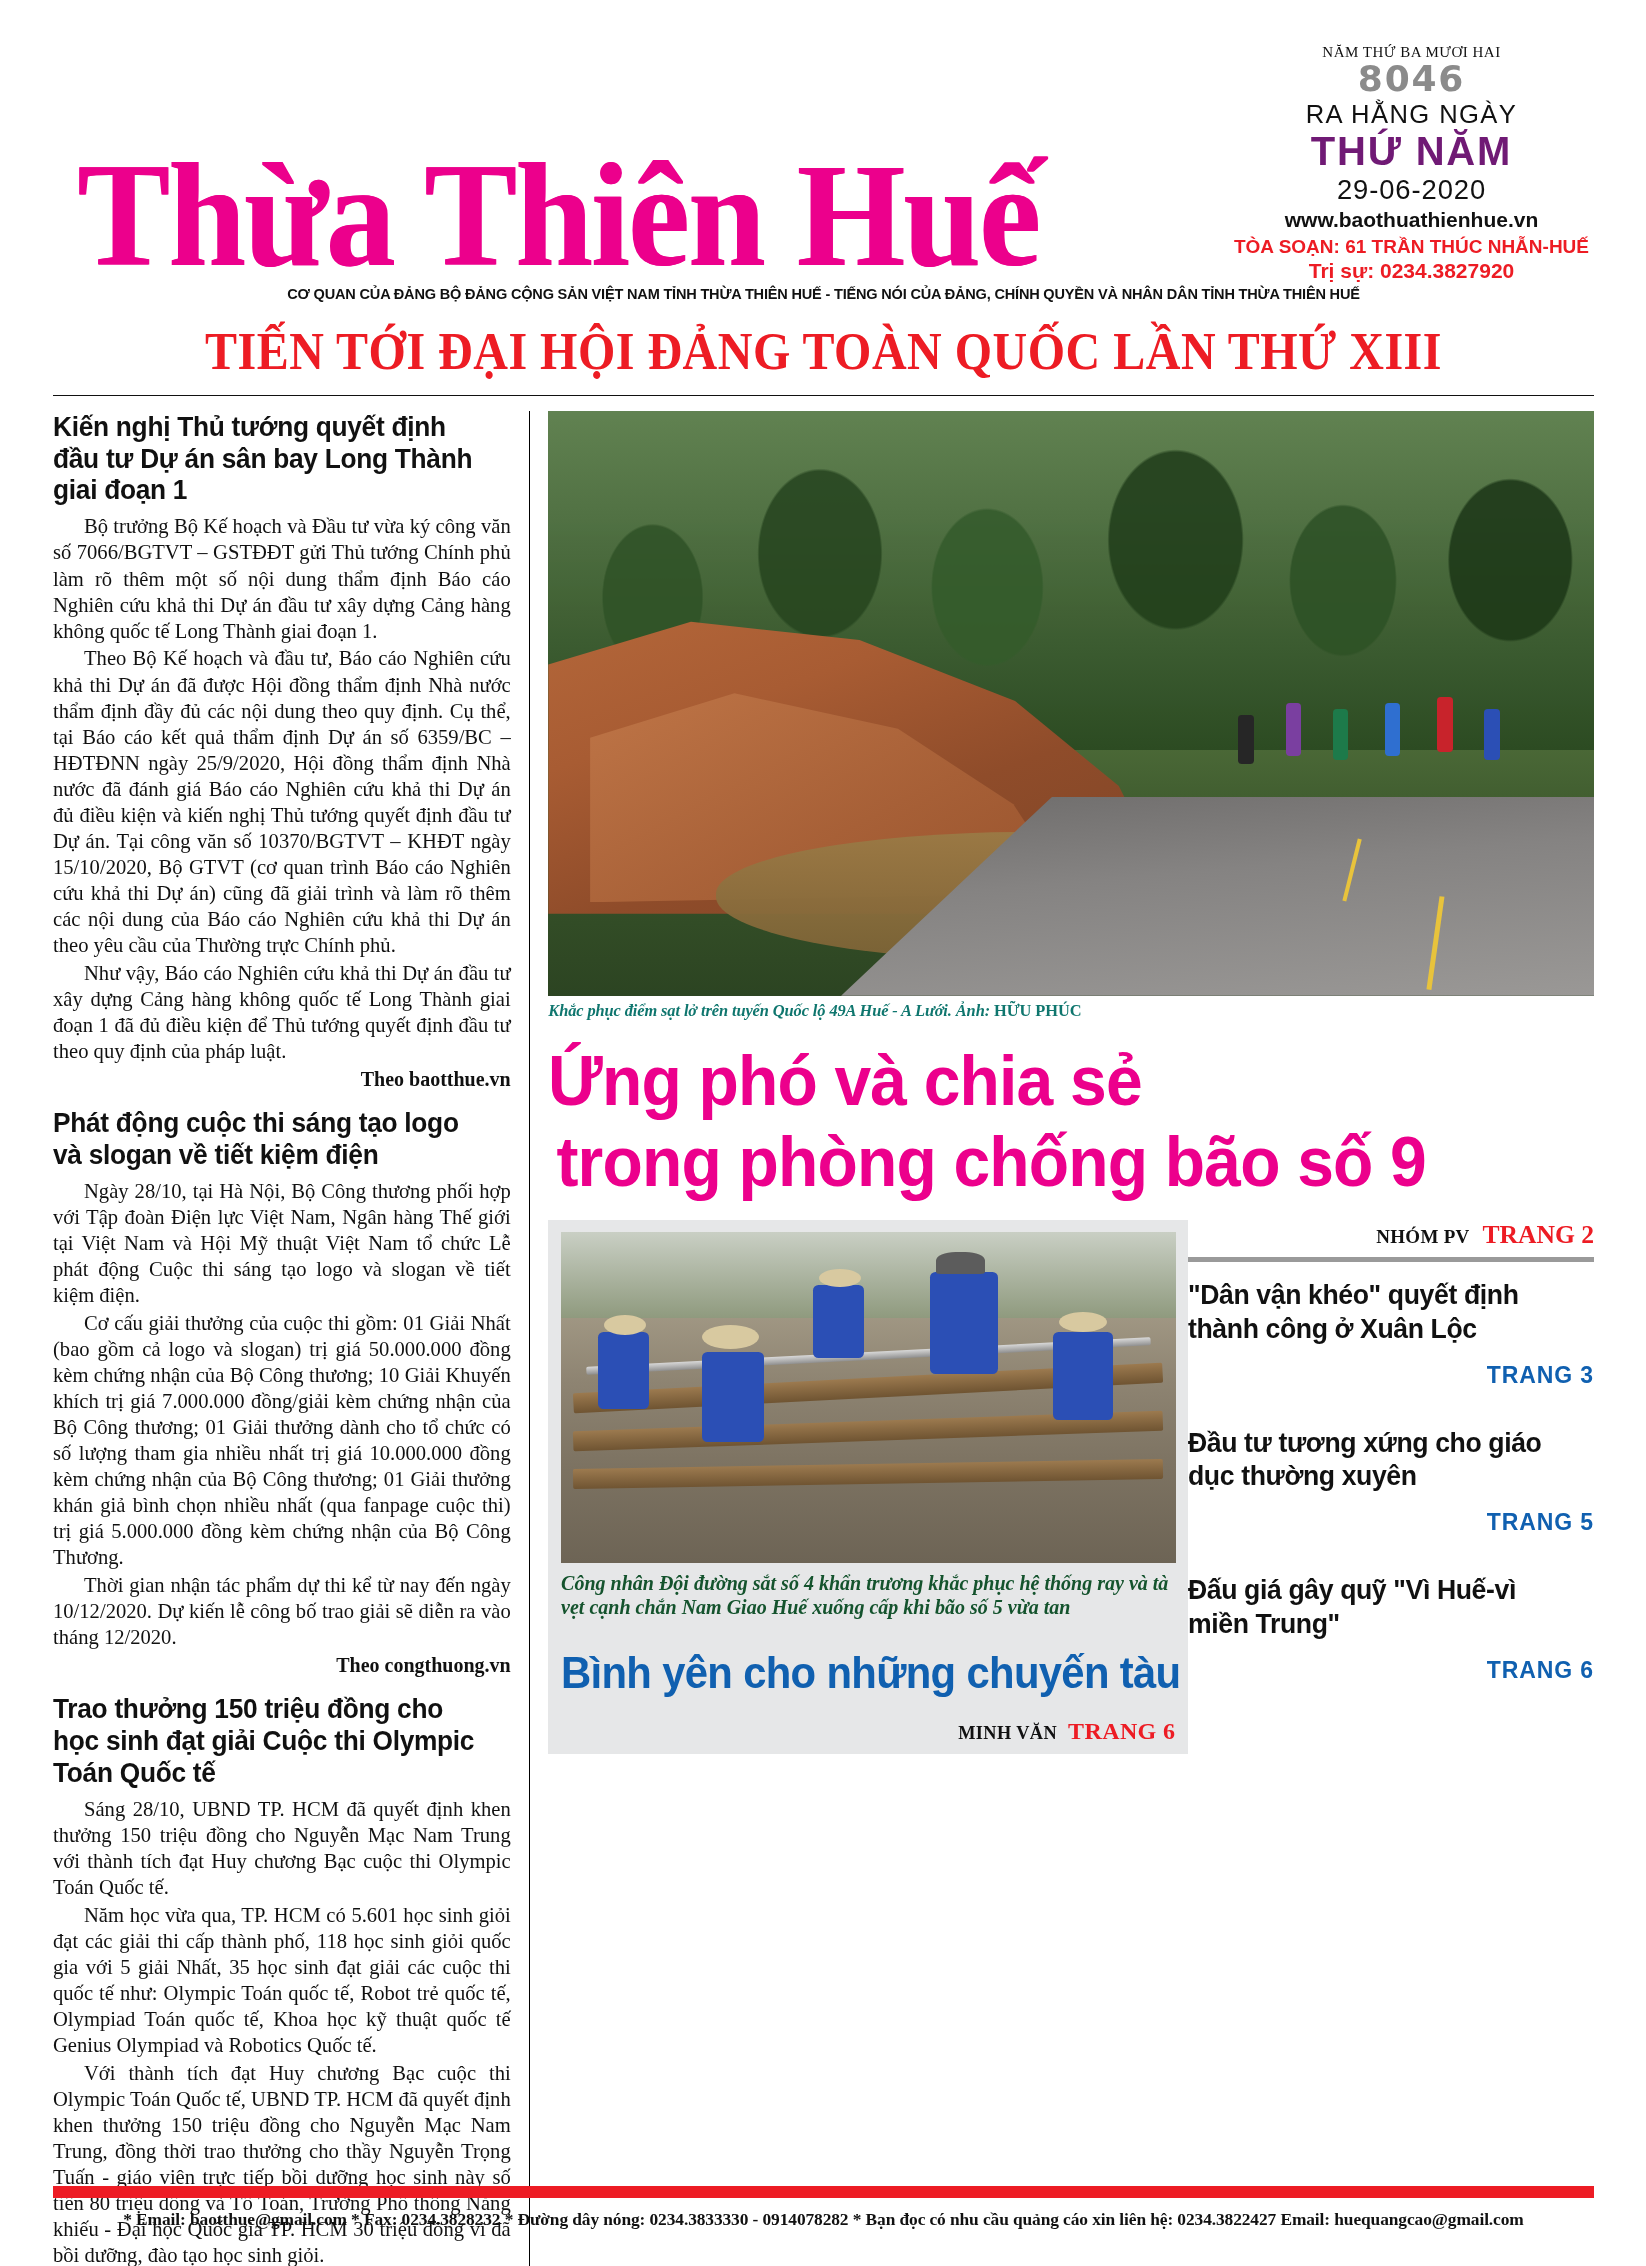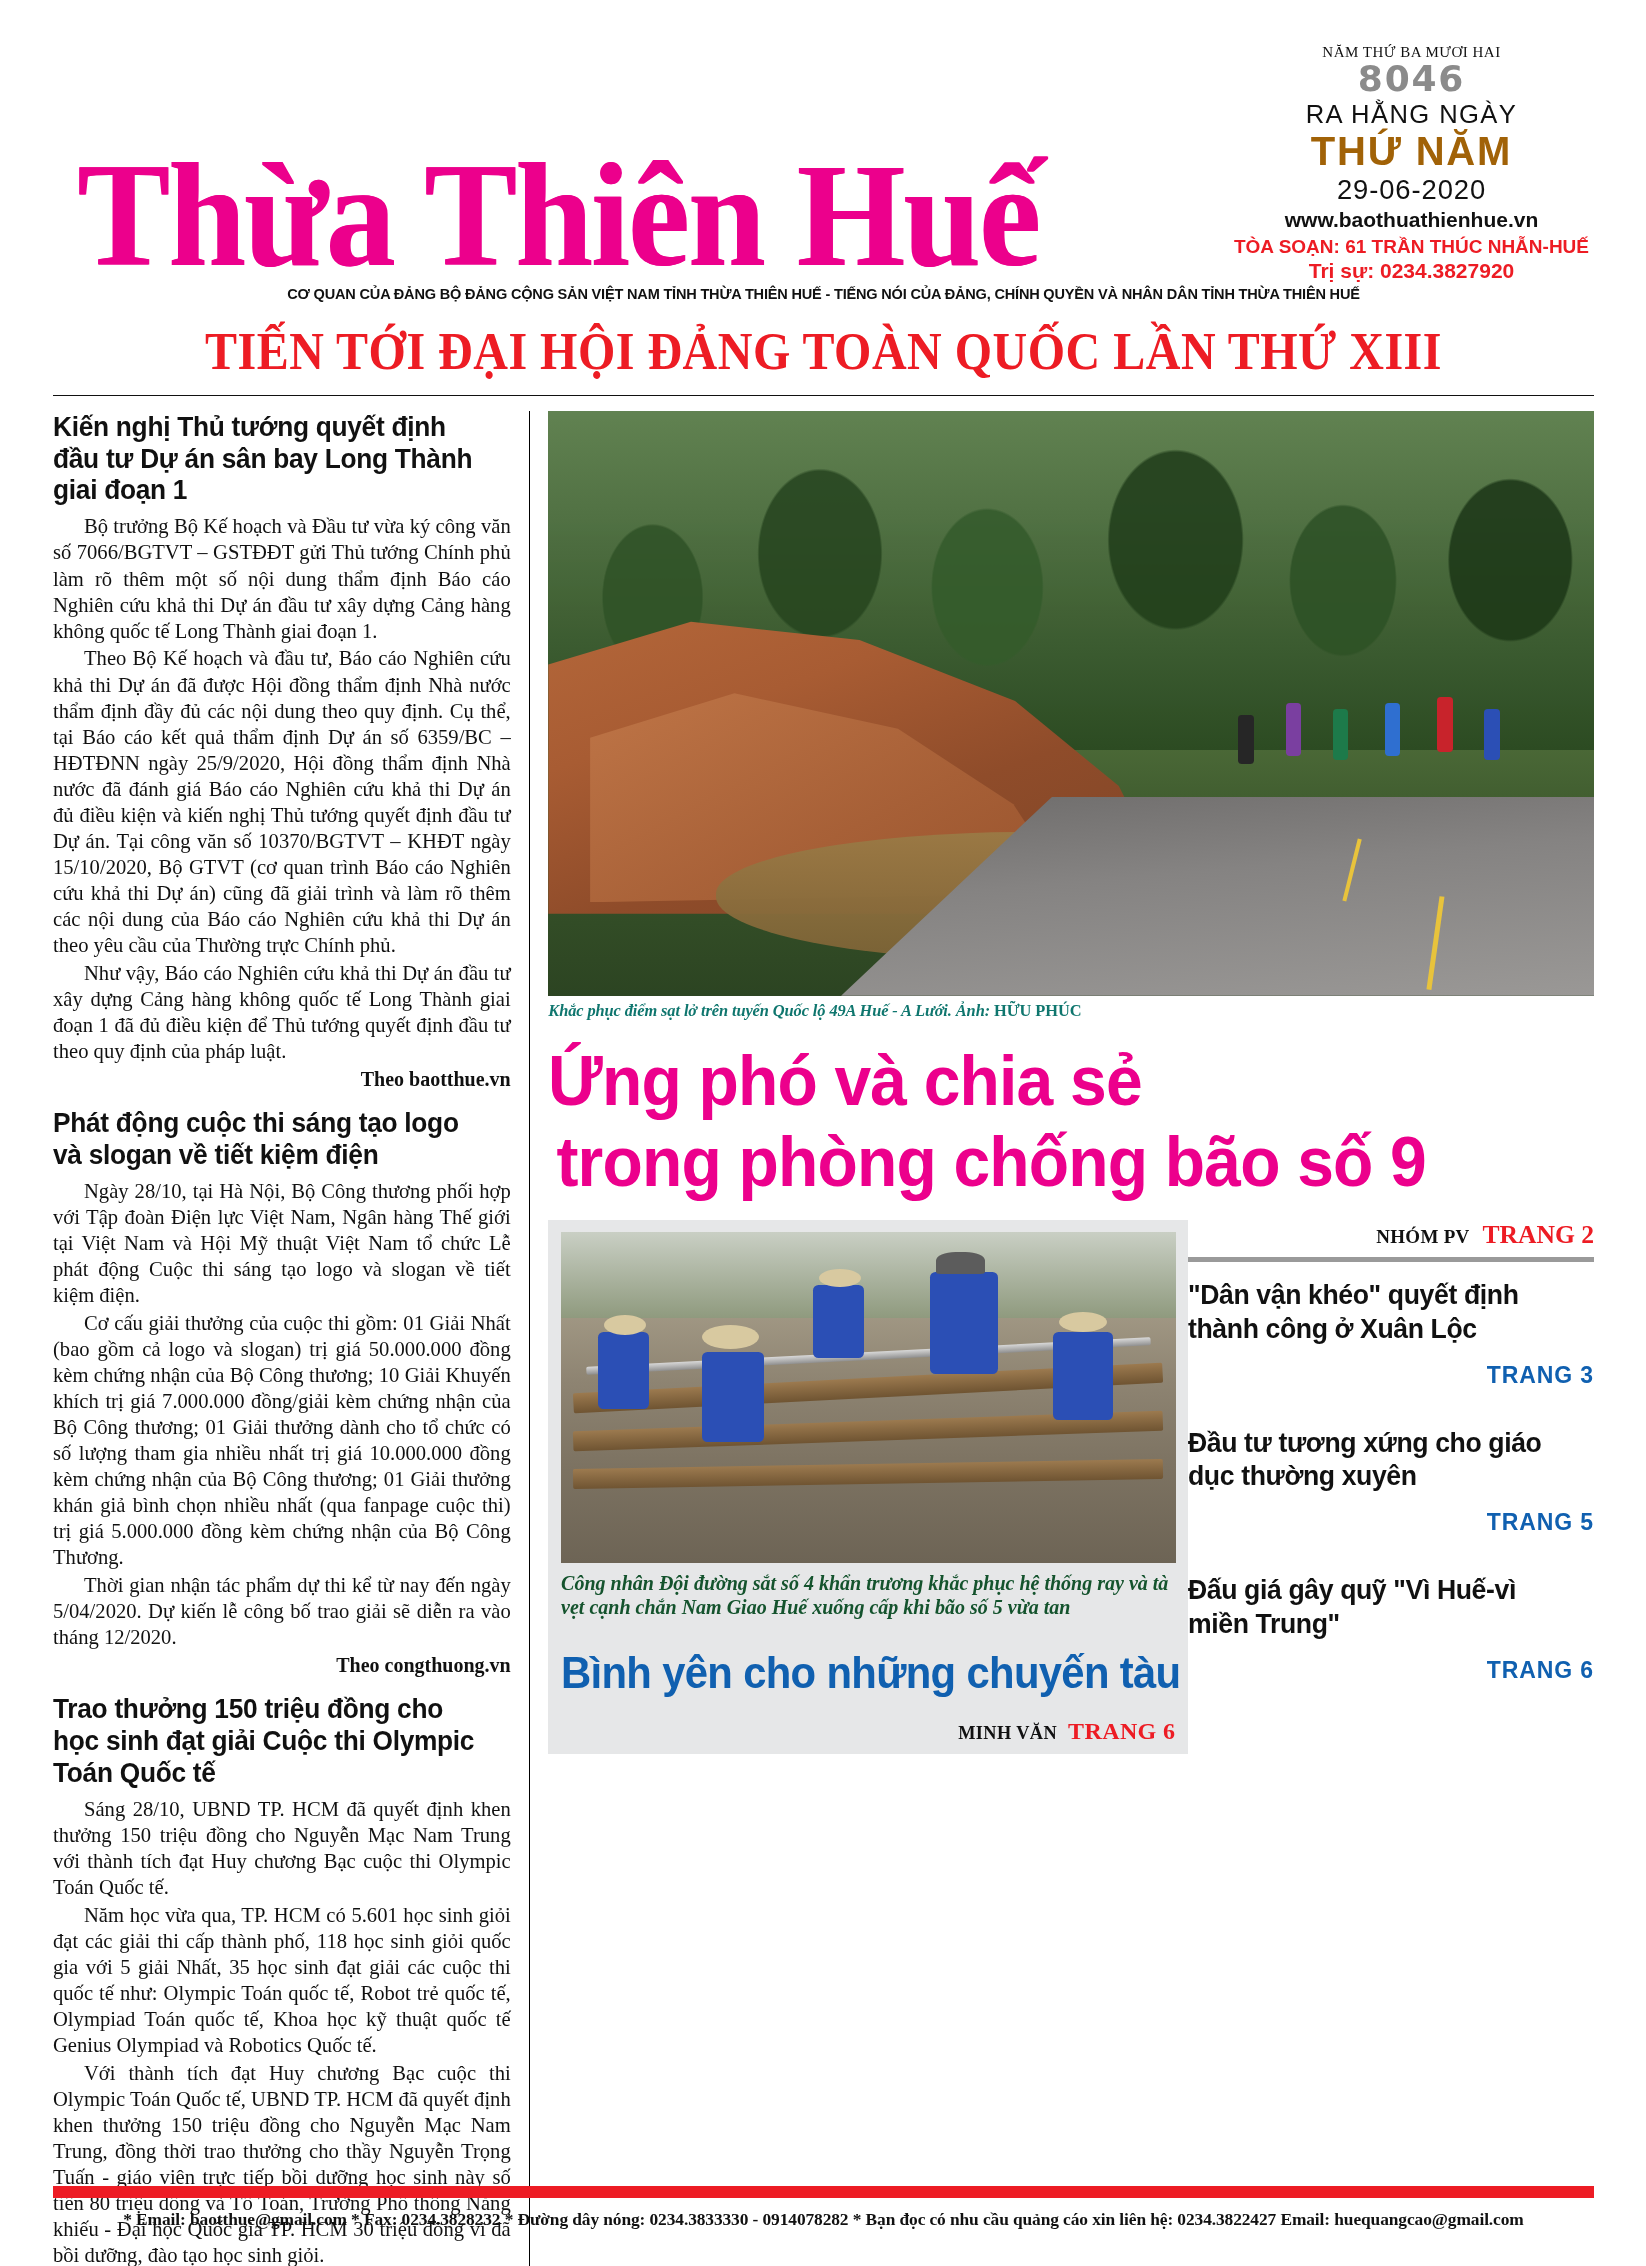--- a/index.html
+++ b/index.html
@@ -75,21 +75,21 @@
     font-family: "Liberation Sans", sans-serif;
     font-size: 25.6px;
     letter-spacing: 1.4px;
     color: #111;
     margin-top: 1.8px;
   }
   .mh-weekday {
     font-family: "Liberation Sans", sans-serif;
     font-weight: bold;
     font-size: 40px;
-    color: #a16207;
+    color: #701a75;
     letter-spacing: 1.8px;
     line-height: 1.05;
     margin-top: 0.9px;
   }
   .mh-date {
     font-family: "Liberation Sans", sans-serif;
     font-size: 27.4px;
     color: #111;
     letter-spacing: 0.9px;
     margin-top: 1.8px;
@@ -456,21 +456,21 @@
           <p>Như vậy, Báo cáo Nghiên cứu khả thi Dự án đầu tư xây dựng Cảng hàng không quốc tế Long Thành giai đoạn 1 đã đủ điều kiện để Thủ tướng quyết định đầu tư theo quy định của pháp luật.</p>
         </div>
         <div class="credit">Theo baotthue.vn</div>
       </div>
 
       <div>
         <div class="art-head sp">Phát động cuộc thi sáng tạo logo và slogan về tiết kiệm điện</div>
         <div class="art-body">
           <p>Ngày 28/10, tại Hà Nội, Bộ Công thương phối hợp với Tập đoàn Điện lực Việt Nam, Ngân hàng Thế giới tại Việt Nam và Hội Mỹ thuật Việt Nam tổ chức Lễ phát động Cuộc thi sáng tạo logo và slogan về tiết kiệm điện.</p>
           <p>Cơ cấu giải thưởng của cuộc thi gồm: 01 Giải Nhất (bao gồm cả logo và slogan) trị giá 50.000.000 đồng kèm chứng nhận của Bộ Công thương; 10 Giải Khuyến khích trị giá 7.000.000 đồng/giải kèm chứng nhận của Bộ Công thương; 01 Giải thưởng dành cho tổ chức có số lượng tham gia nhiều nhất trị giá 10.000.000 đồng kèm chứng nhận của Bộ Công thương; 01 Giải thưởng khán giả bình chọn nhiều nhất (qua fanpage cuộc thi) trị giá 5.000.000 đồng kèm chứng nhận của Bộ Công Thương.</p>
-          <p>Thời gian nhận tác phẩm dự thi kể từ nay đến ngày 5/04/2020. Dự kiến lễ công bố trao giải sẽ diễn ra vào tháng 12/2020.</p>
+          <p>Thời gian nhận tác phẩm dự thi kể từ nay đến ngày 10/12/2020. Dự kiến lễ công bố trao giải sẽ diễn ra vào tháng 12/2020.</p>
         </div>
         <div class="credit">Theo congthuong.vn</div>
       </div>
 
       <div>
         <div class="art-head sp">Trao thưởng 150 triệu đồng cho học sinh đạt giải Cuộc thi Olympic Toán Quốc tế</div>
         <div class="art-body">
           <p>Sáng 28/10, UBND TP. HCM đã quyết định khen thưởng 150 triệu đồng cho Nguyễn Mạc Nam Trung với thành tích đạt Huy chương Bạc cuộc thi Olympic Toán Quốc tế.</p>
           <p>Năm học vừa qua, TP. HCM có 5.601 học sinh giỏi đạt các giải thi cấp thành phố, 118 học sinh giỏi quốc gia với 5 giải Nhất, 35 học sinh đạt giải các cuộc thi quốc tế như: Olympic Toán quốc tế, Robot trẻ quốc tế, Olympiad Toán quốc tế, Khoa học kỹ thuật quốc tế Genius Olympiad và Robotics Quốc tế.</p>
           <p>Với thành tích đạt Huy chương Bạc cuộc thi Olympic Toán Quốc tế, UBND TP. HCM đã quyết định khen thưởng 150 triệu đồng cho Nguyễn Mạc Nam Trung, đồng thời trao thưởng cho thầy Nguyễn Trọng Tuấn - giáo viên trực tiếp bồi dưỡng học sinh này số tiền 80 triệu đồng và Tổ Toán, Trường Phổ thông Năng khiếu - Đại học Quốc gia TP. HCM 30 triệu đồng vì đã bồi dưỡng, đào tạo học sinh giỏi.</p>

